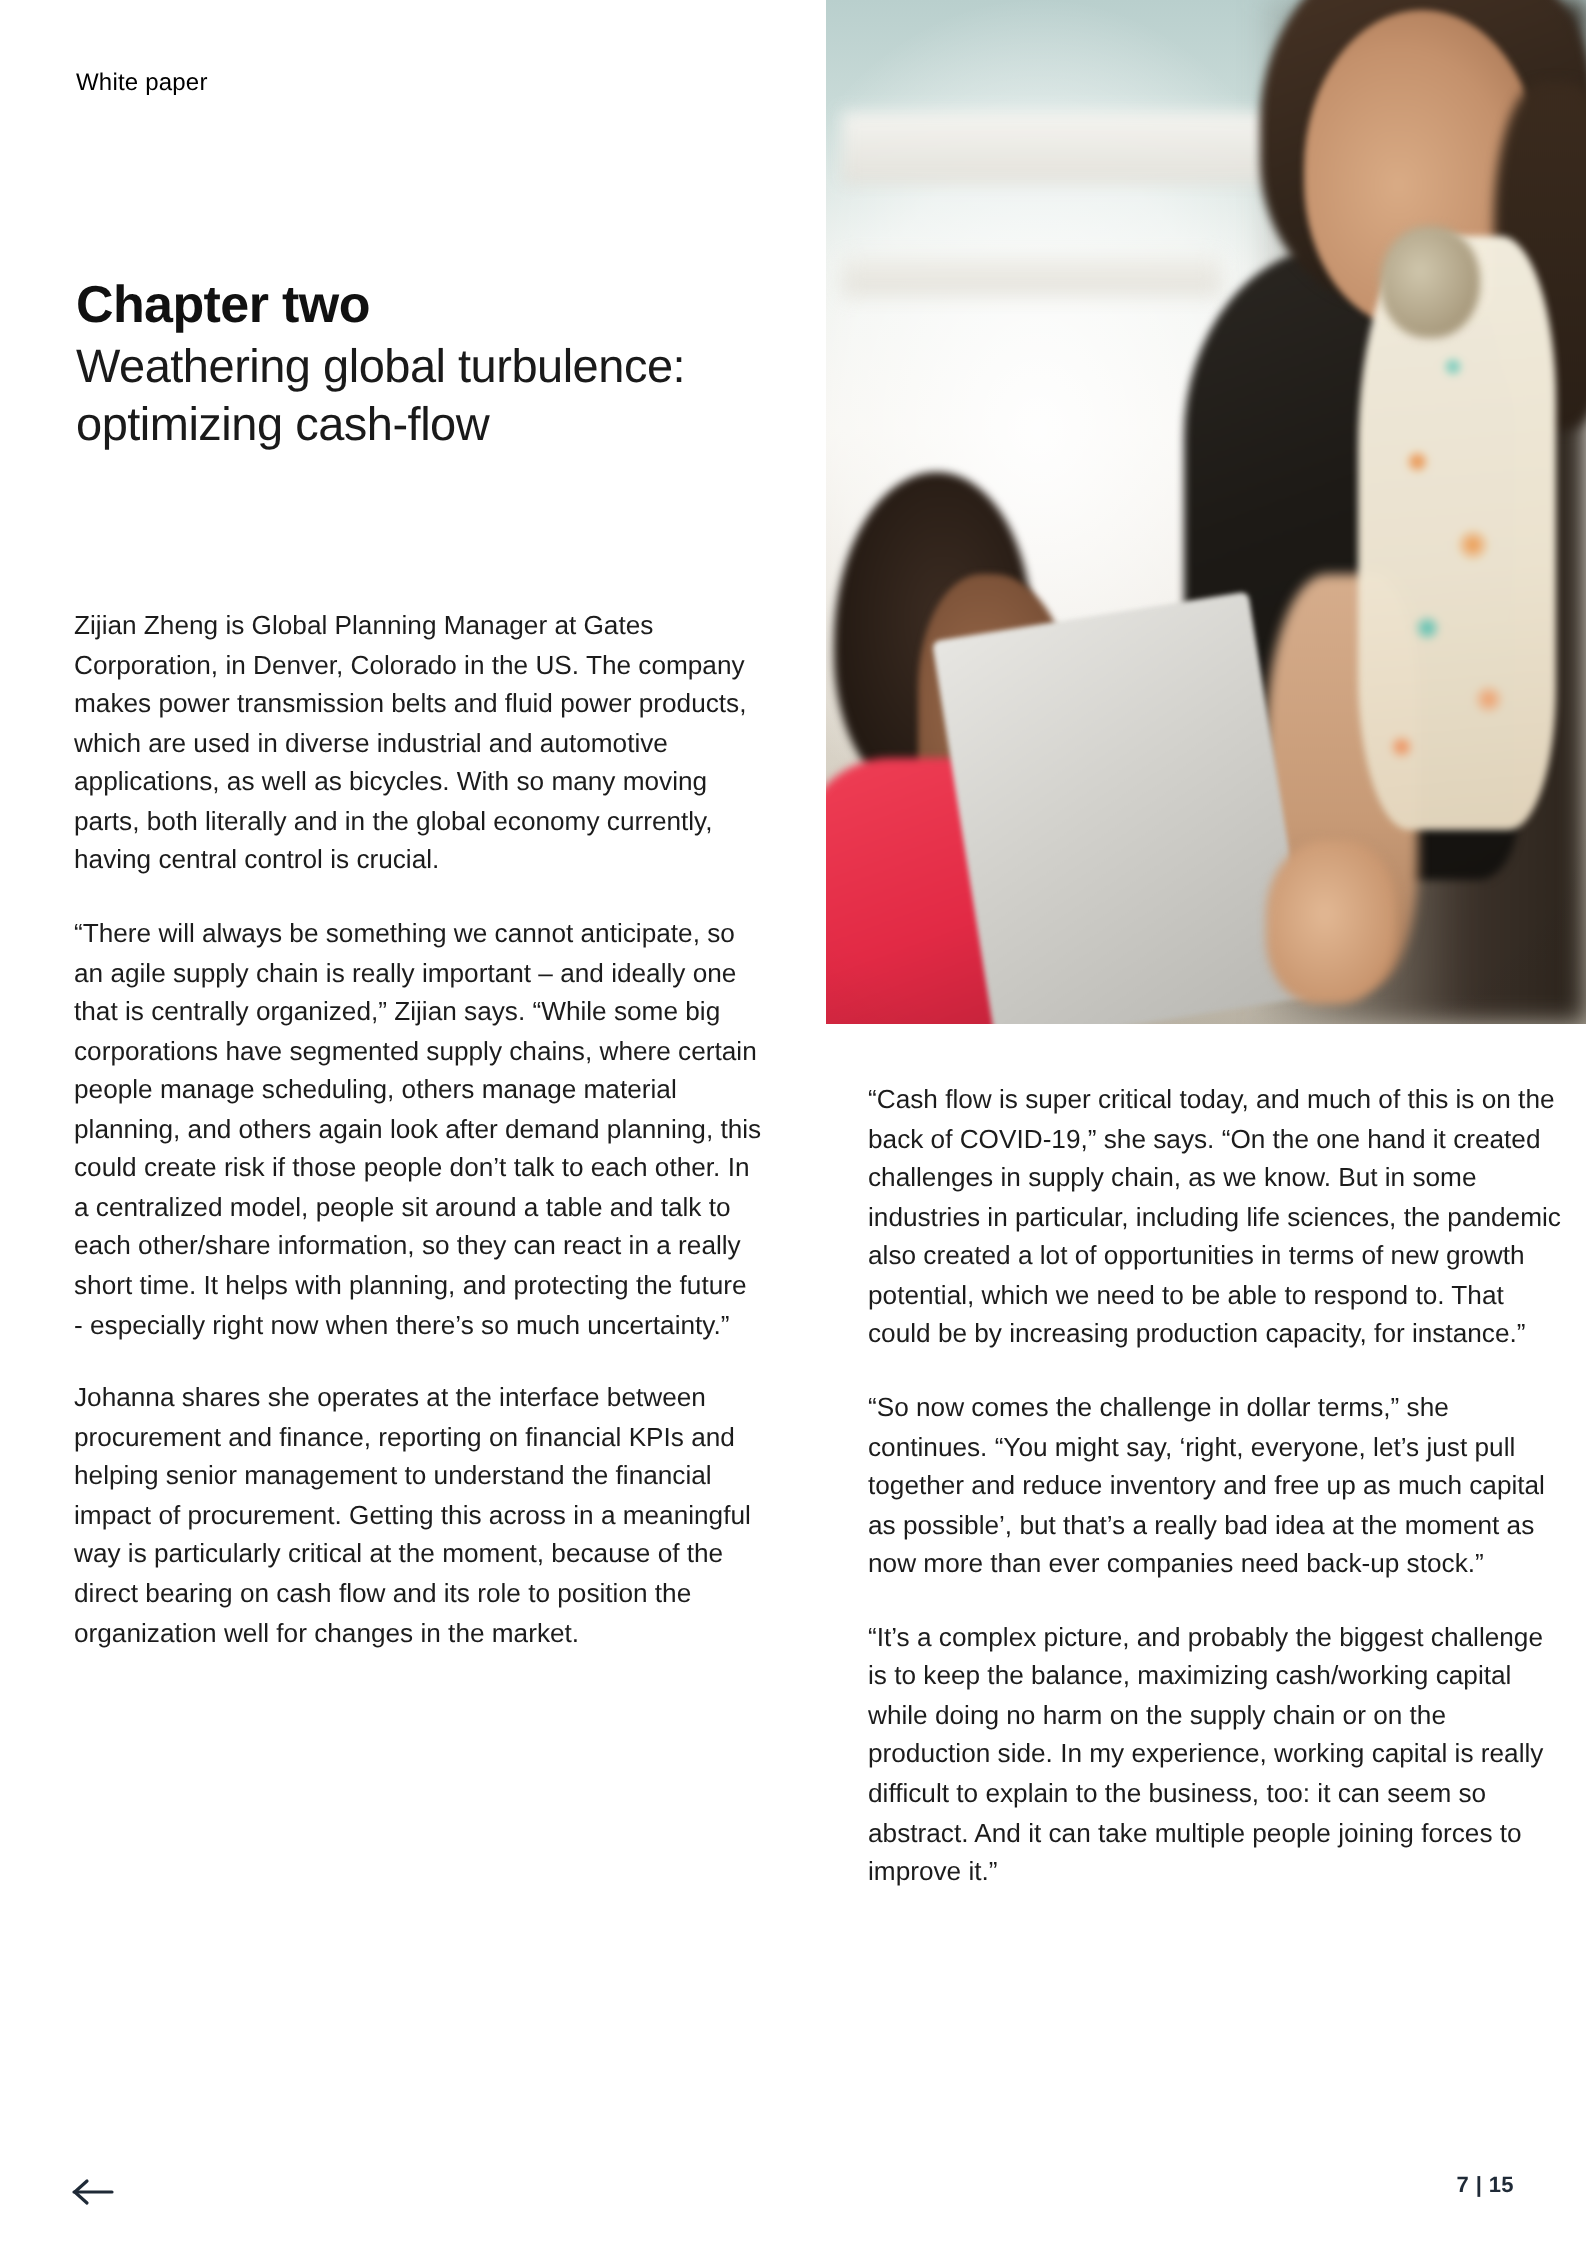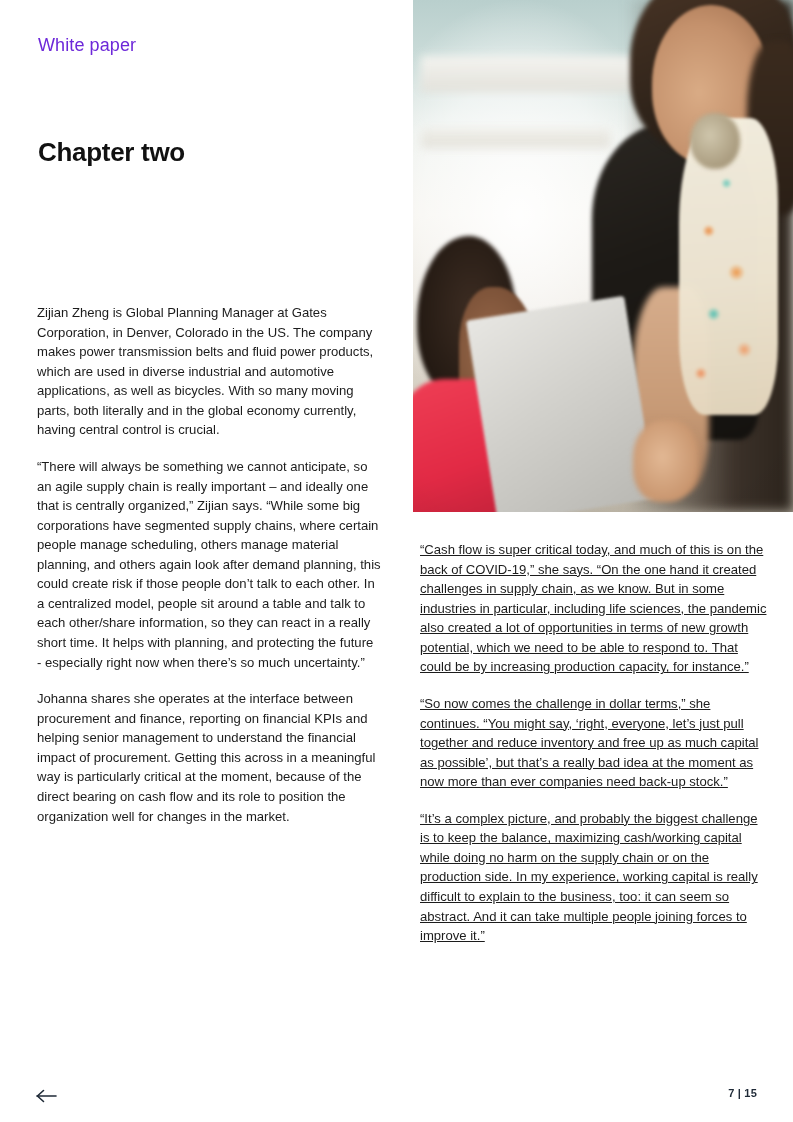--- a/index.html
+++ b/index.html
@@ -19,23 +19,23 @@
     height: 1122px;
     background: #ffffff;
     overflow: hidden;
   }
 
   
   .kicker {
     position: absolute;
     left: 38px;
     top: 34px;
-    font-size: 18px;
+    font-size: 12px;
     line-height: 1.3;
-    color: #6d28d9;
+    color: #000000;
     letter-spacing: 0.1px;
   }
 
   
   .hero {
     position: absolute;
     left: 413px;
     top: 0;
     width: 380px;
     height: 512px;
@@ -251,24 +251,23 @@
     font-size: 13.1px;
     line-height: 1.495;
     color: #1c1c1c;
   }
   .col-left {
     left: 37px;
     top: 303px;
     width: 344px;
   }
   .col-right {
-    left: 420px;
+    left: 434px;
     top: 540px;
     width: 348px;
-    text-decoration: underline;
   }
   .col p {
     margin: 0 0 17px 0;
   }
   .col p:last-child {
     margin-bottom: 0;
   }
 
   
   .footer-back {
@@ -314,20 +313,21 @@
     <div class="hero-fig-a-hair"></div>
     <div class="hero-fig-a-face"></div>
     <div class="hero-fig-a-top"></div>
     <div class="hero-laptop"></div>
     <div class="hero-hand"></div>
     <div class="hero-vignette"></div>
   </div>
 
   <div class="title-block">
     <h1 class="chapter-label">Chapter two</h1>
+    <h2 class="chapter-title">Weathering global turbulence: optimizing cash-flow</h2>
   </div>
 
   <div class="col col-left">
     <p>Zijian Zheng is Global Planning Manager at Gates Corporation, in Denver, Colorado in the US. The company makes power transmission belts and fluid power products, which are used in diverse industrial and automotive applications, as well as bicycles. With so many moving parts, both literally and in the global economy currently, having central control is crucial.</p>
     <p>“There will always be something we cannot anticipate, so an agile supply chain is really important – and ideally one that is centrally organized,” Zijian says. “While some big corporations have segmented supply chains, where certain people manage scheduling, others manage material planning, and others again look after demand planning, this could create risk if those people don’t talk to each other. In a centralized model, people sit around a table and talk to each other/share information, so they can react in a really short time. It helps with planning, and protecting the future - especially right now when there’s so much uncertainty.”</p>
     <p>Johanna shares she operates at the interface between procurement and finance, reporting on financial KPIs and helping senior management to understand the financial impact of procurement. Getting this across in a meaningful way is particularly critical at the moment, because of the direct bearing on cash flow and its role to position the organization well for changes in the market.</p>
   </div>
 
   <div class="col col-right">
     <p>“Cash flow is super critical today, and much of this is on the back of COVID-19,” she says. “On the one hand it created challenges in supply chain, as we know. But in some industries in particular, including life sciences, the pandemic also created a lot of opportunities in terms of new growth potential, which we need to be able to respond to. That could be by increasing production capacity, for instance.”</p>

